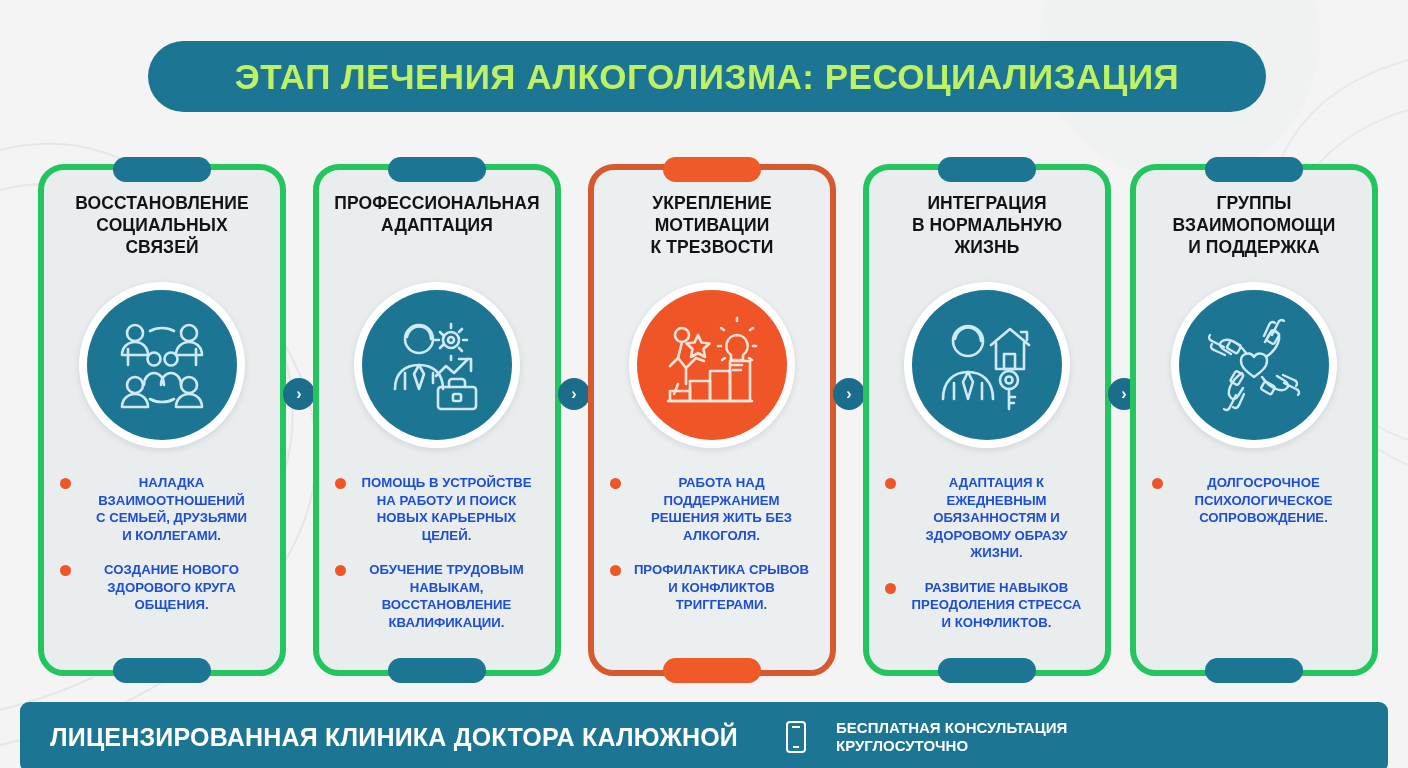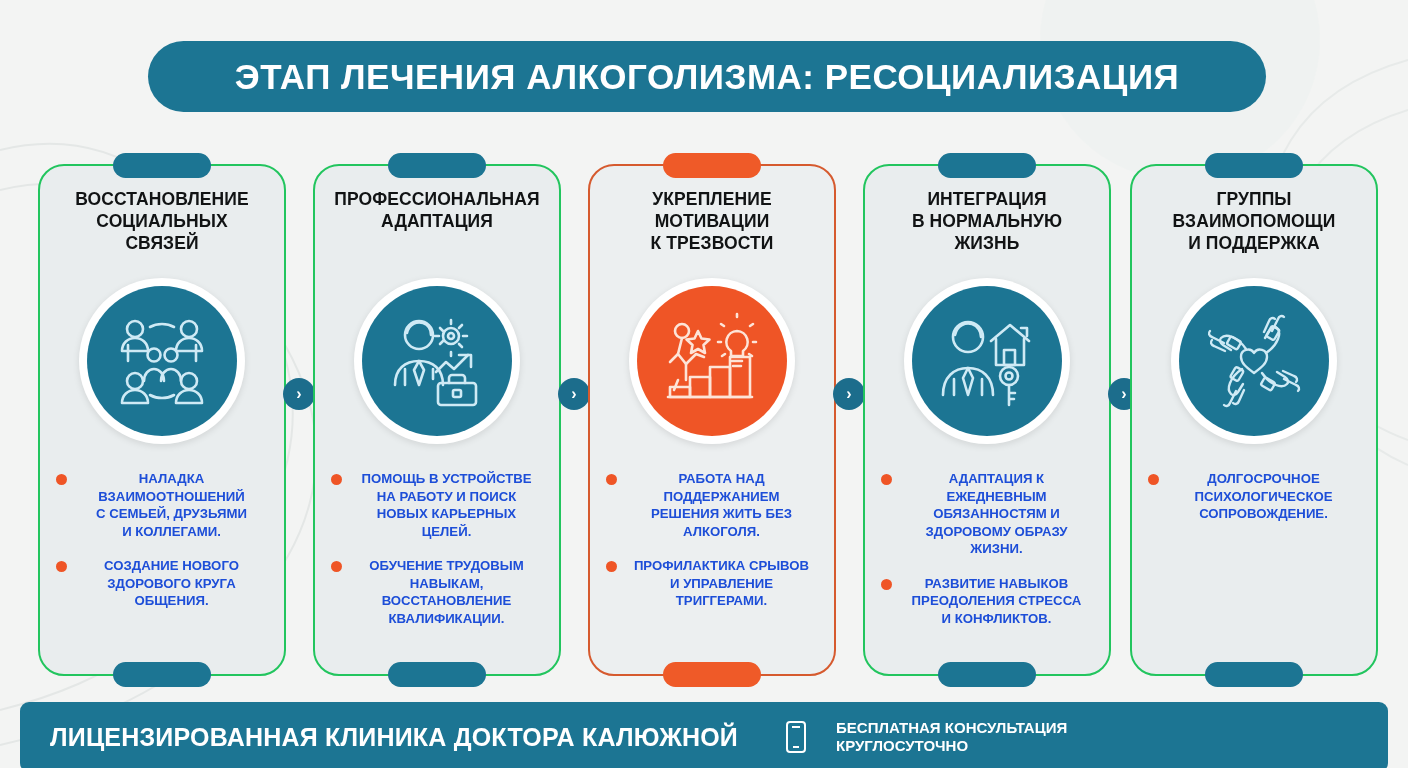--- a/index.html
+++ b/index.html
@@ -38,21 +38,21 @@
     top: 41px;
     width: 1118px;
     height: 71px;
     background: #1c7593;
     border-radius: 36px;
     display: flex;
     align-items: center;
     justify-content: center;
   }
   .title-text {
-    color: #ffffff;
+    color: #bef264;
     font-size: 35px;
     font-weight: bold;
     letter-spacing: 0.5px;
     white-space: nowrap;
     text-align: center;
   }
 
   
   .cards {
     position: absolute;
@@ -61,21 +61,21 @@
     width: 1408px;
     height: 530px;
   }
 
   .card {
     position: absolute;
     top: 14px;
     width: 248px;
     height: 512px;
     background: #e9edee;
-    border: 2px solid #22c55e;
+    border: 6px solid #22c55e;
     border-radius: 26px;
     display: flex;
     flex-direction: column;
     align-items: center;
     padding: 22px 10px 10px 10px;
   }
   .card.accent {
     border-color: #d65a2e;
     background: #eceff0;
   }
@@ -379,21 +379,21 @@
         <div class="bullet">
           <span class="dot"></span>
           <span class="bullet-text">РАБОТА НАД
 ПОДДЕРЖАНИЕМ
 РЕШЕНИЯ ЖИТЬ БЕЗ
 АЛКОГОЛЯ.</span>
         </div>
         <div class="bullet">
           <span class="dot"></span>
           <span class="bullet-text">ПРОФИЛАКТИКА СРЫВОВ
-И УПРАВЛЕНИЕ
+И КОНФЛИКТОВ
 ТРИГГЕРАМИ.</span>
         </div>
       </div>
     </div>
 
     <div class="arrow" style="left:833px;">
       <span>›</span>
     </div>
 
     <div class="card" style="left:863px;">

